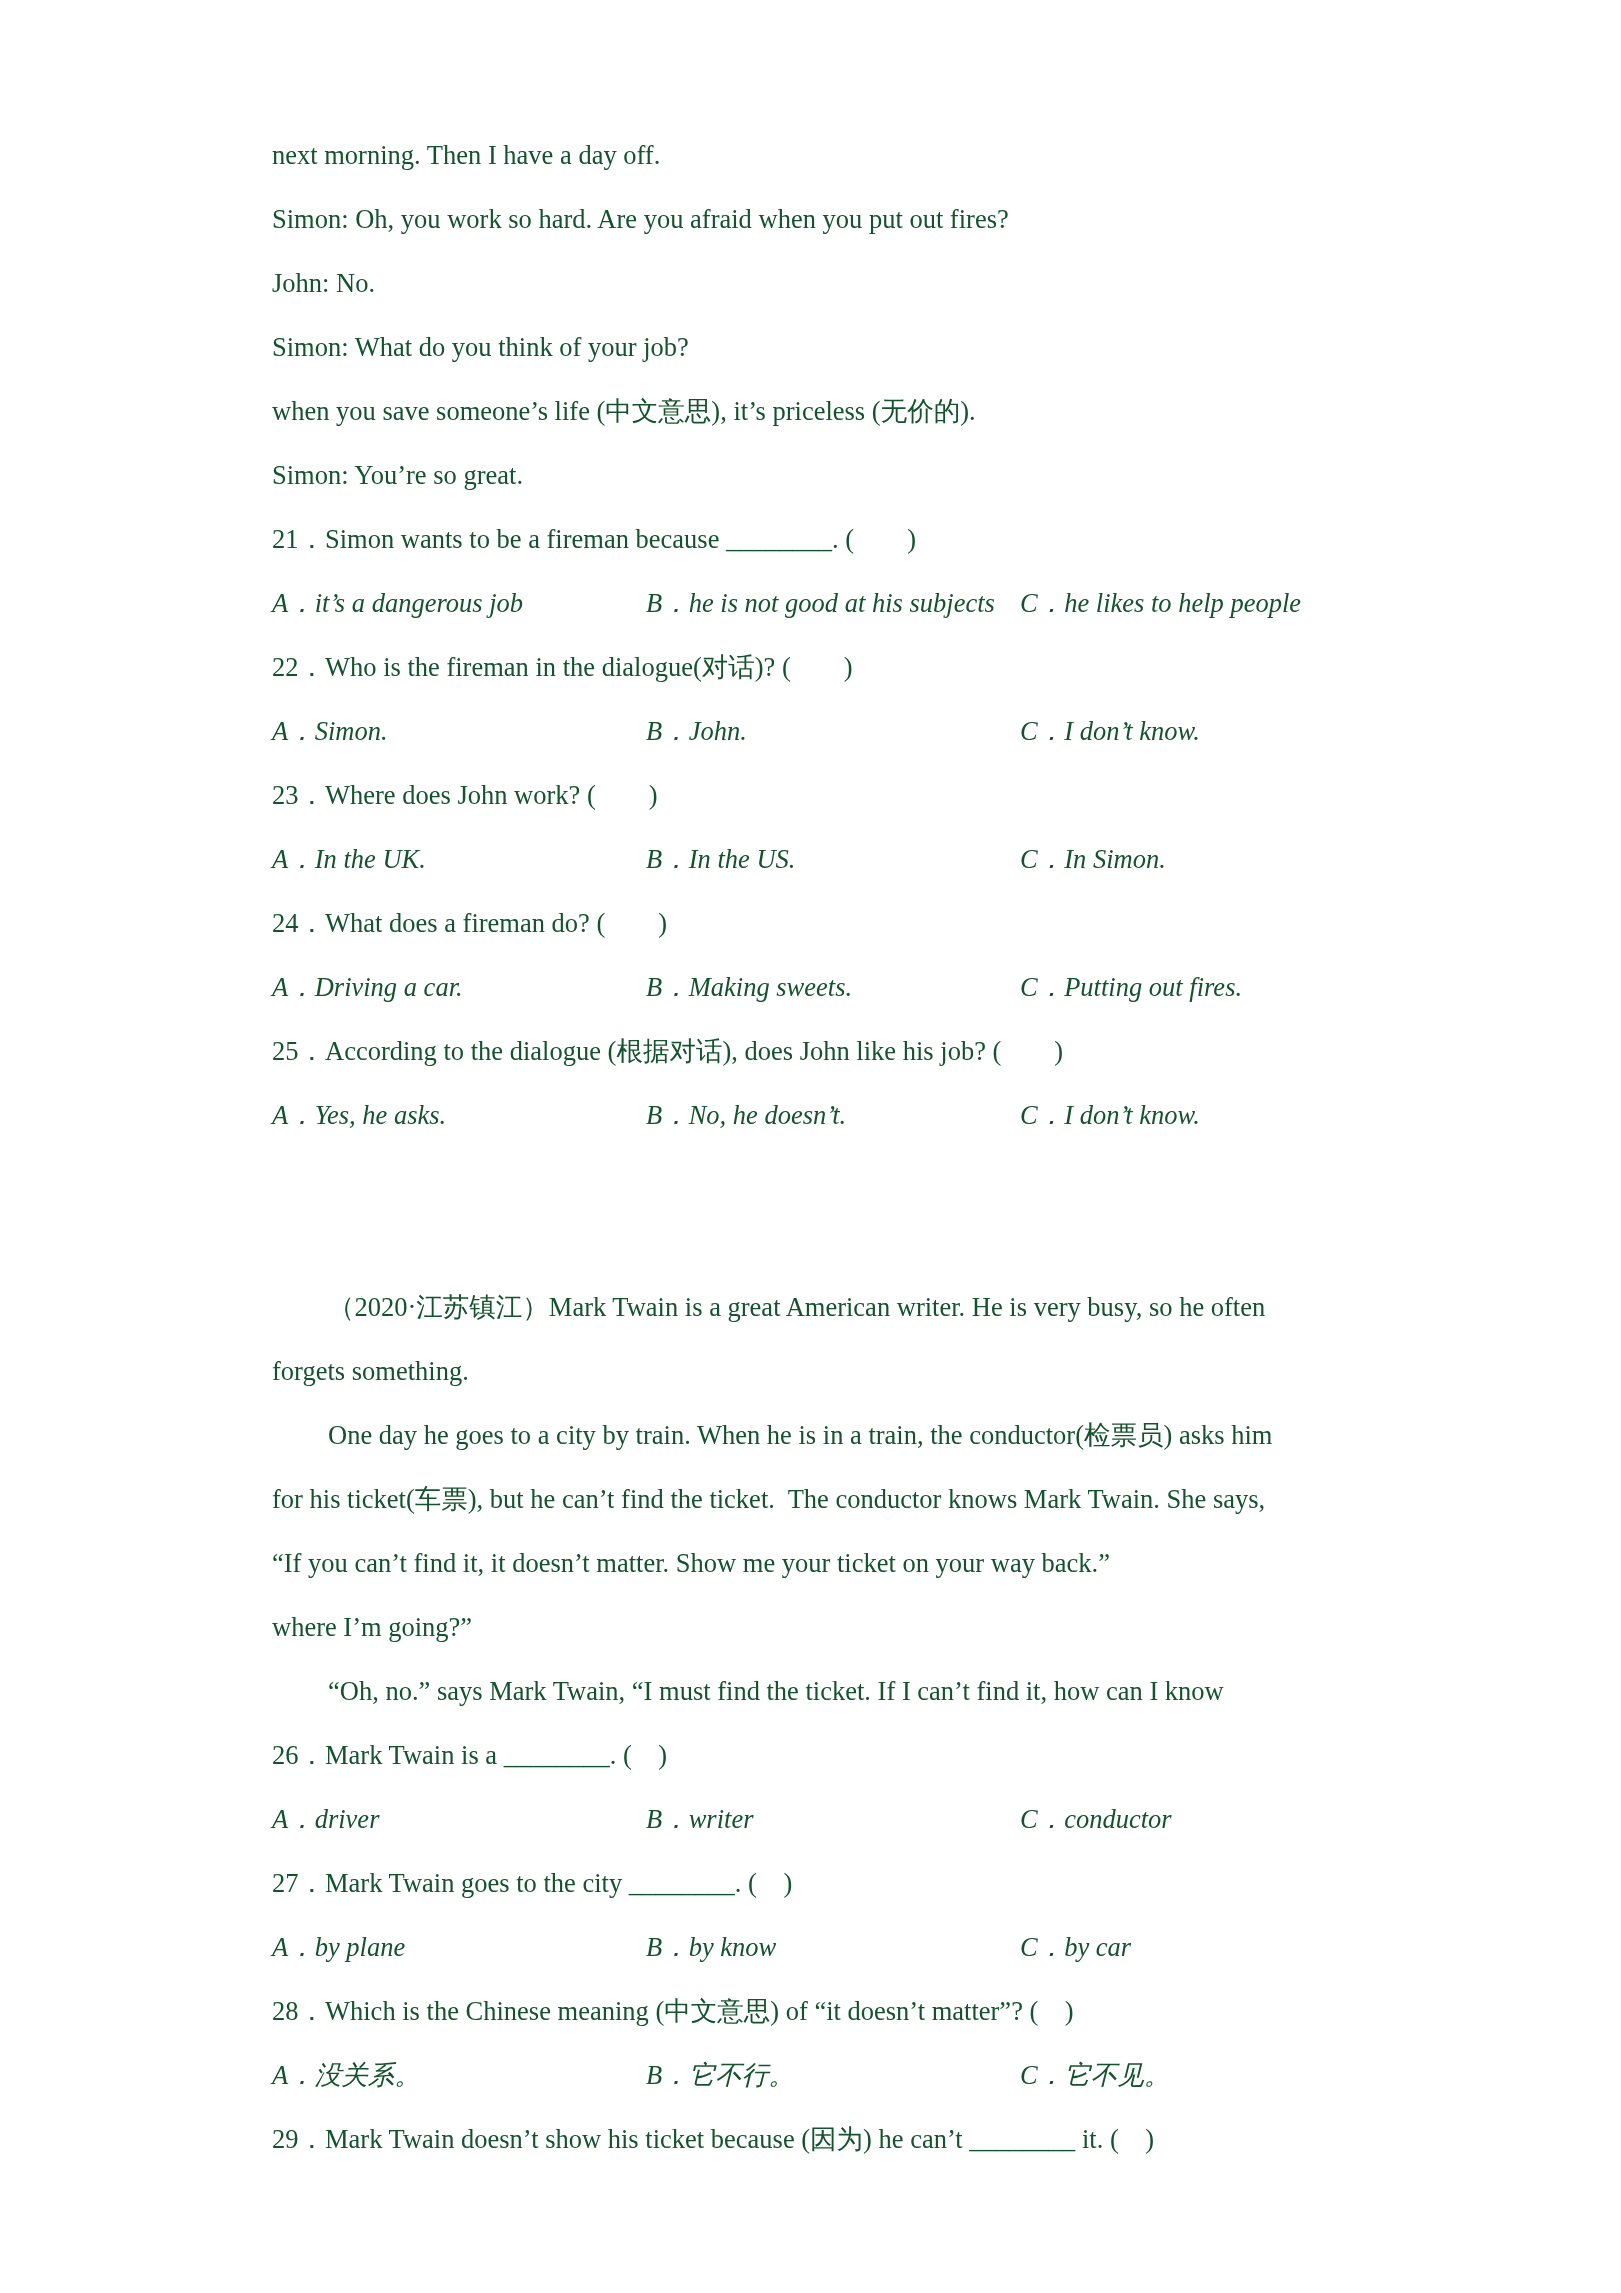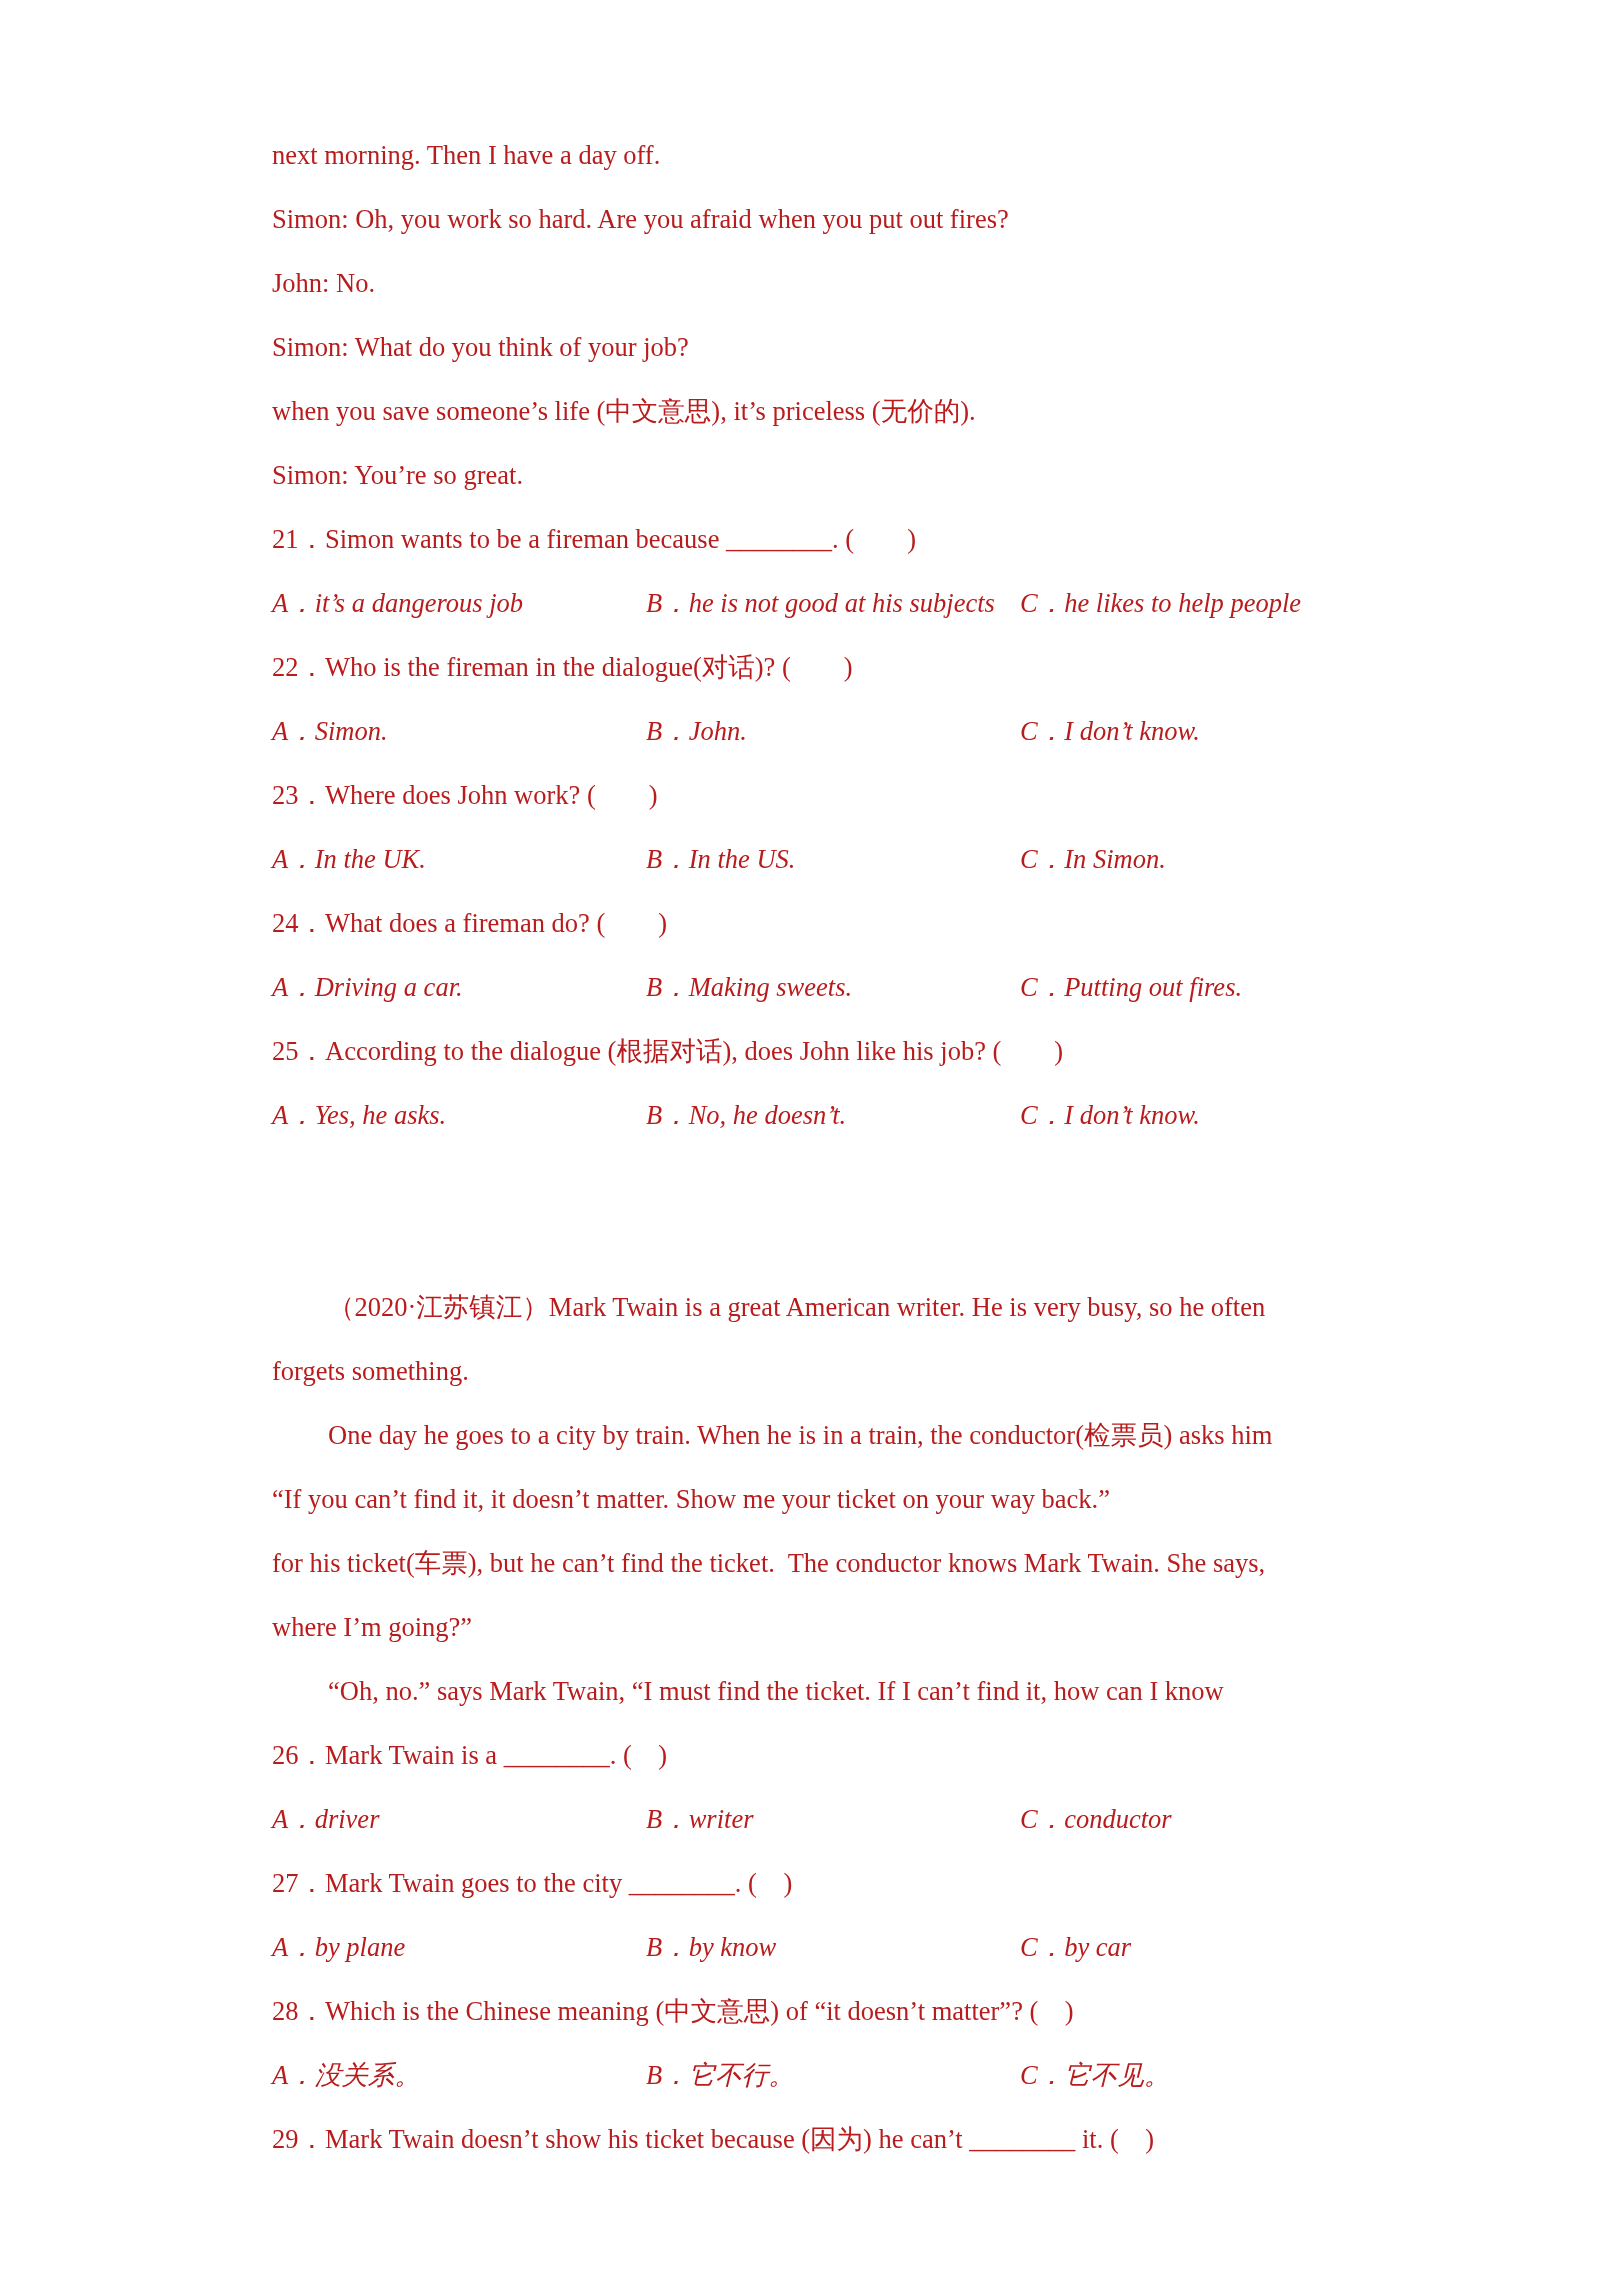--- a/index.html
+++ b/index.html
@@ -8,21 +8,21 @@
     background: #ffffff;
   }
   .page {
     position: relative;
     width: 1621px;
     height: 2294px;
     background: #ffffff;
     overflow: hidden;
     font-family: "Liberation Serif", "DejaVu Serif", serif;
     font-size: 26.5px;
-    color: #b91c1c;
+    color: #14532d;
   }
   .section {
     position: absolute;
     left: 272px;
     width: 1103px;
   }
   .sec-a { top: 123px; }
   .sec-b { top: 1275px; }
   .line {
     height: 64px;
@@ -86,22 +86,22 @@
       <span class="col1">A．Yes, he asks.</span>
       <span class="col2">B．No, he doesn’t.</span>
       <span class="col3">C．I don’t know.</span>
     </div>
   </div>
 
   <div class="section sec-b">
     <div class="line indent">（2020·江苏镇江）Mark Twain is a great American writer. He is very busy, so he often</div>
     <div class="line">forgets something.</div>
     <div class="line indent">One day he goes to a city by train. When he is in a train, the conductor(检票员) asks him</div>
+    <div class="line">for his ticket(车票), but he can’t find the ticket.  The conductor knows Mark Twain. She says,</div>
     <div class="line">“If you can’t find it, it doesn’t matter. Show me your ticket on your way back.”</div>
-    <div class="line">for his ticket(车票), but he can’t find the ticket.  The conductor knows Mark Twain. She says,</div>
     <div class="line">where I’m going?”</div>
     <div class="line indent">“Oh, no.” says Mark Twain, “I must find the ticket. If I can’t find it, how can I know</div>
 
     <div class="line">26．Mark Twain is a ________. (    )</div>
     <div class="line opts">
       <span class="col1">A．driver</span>
       <span class="col2">B．writer</span>
       <span class="col3">C．conductor</span>
     </div>
 

